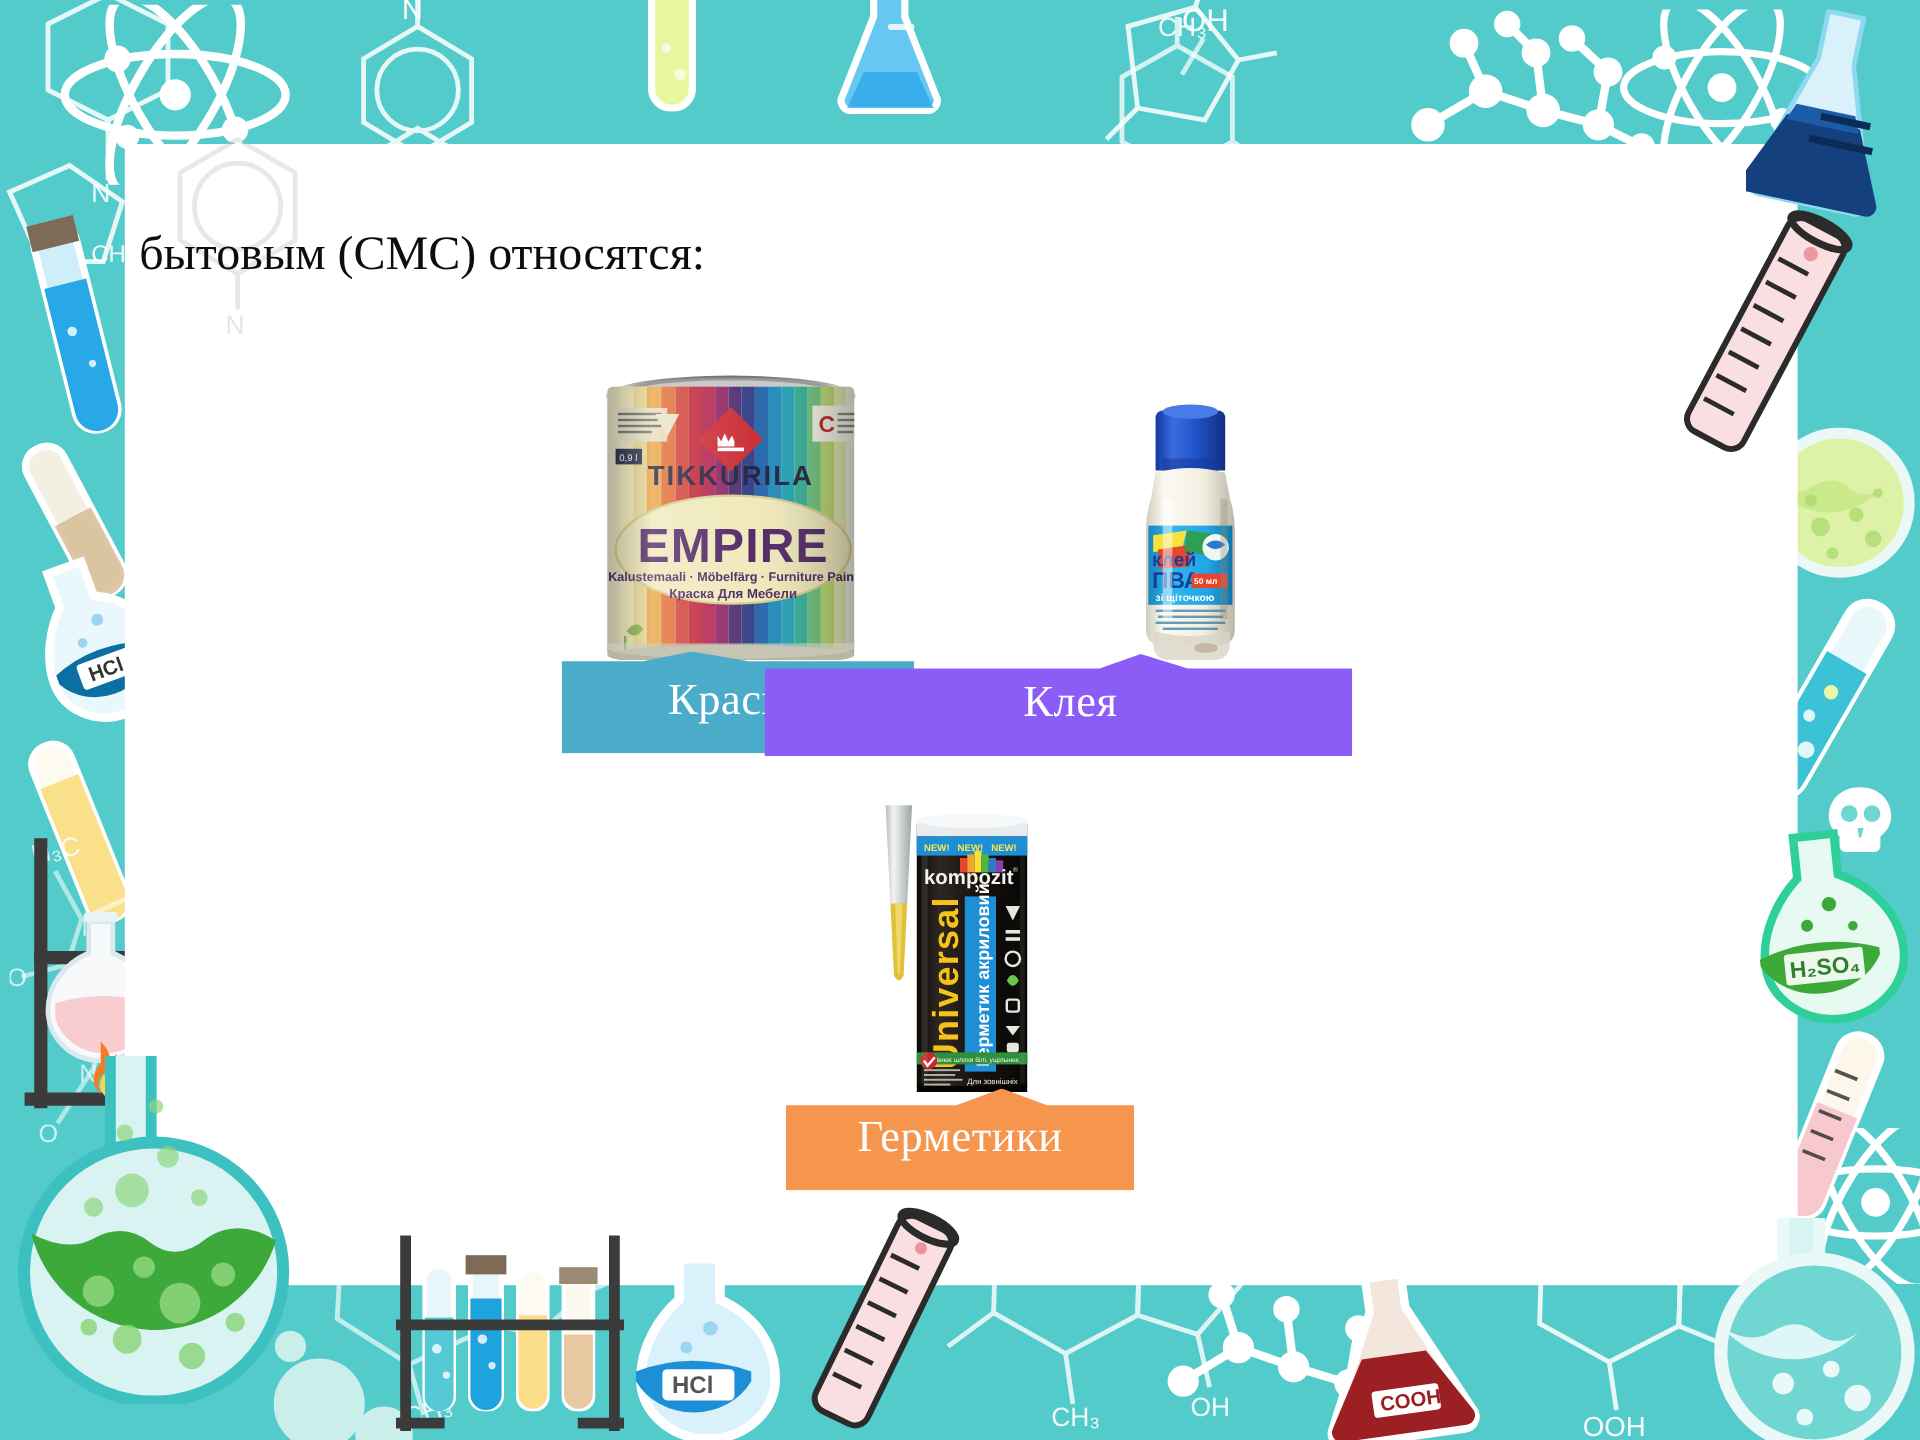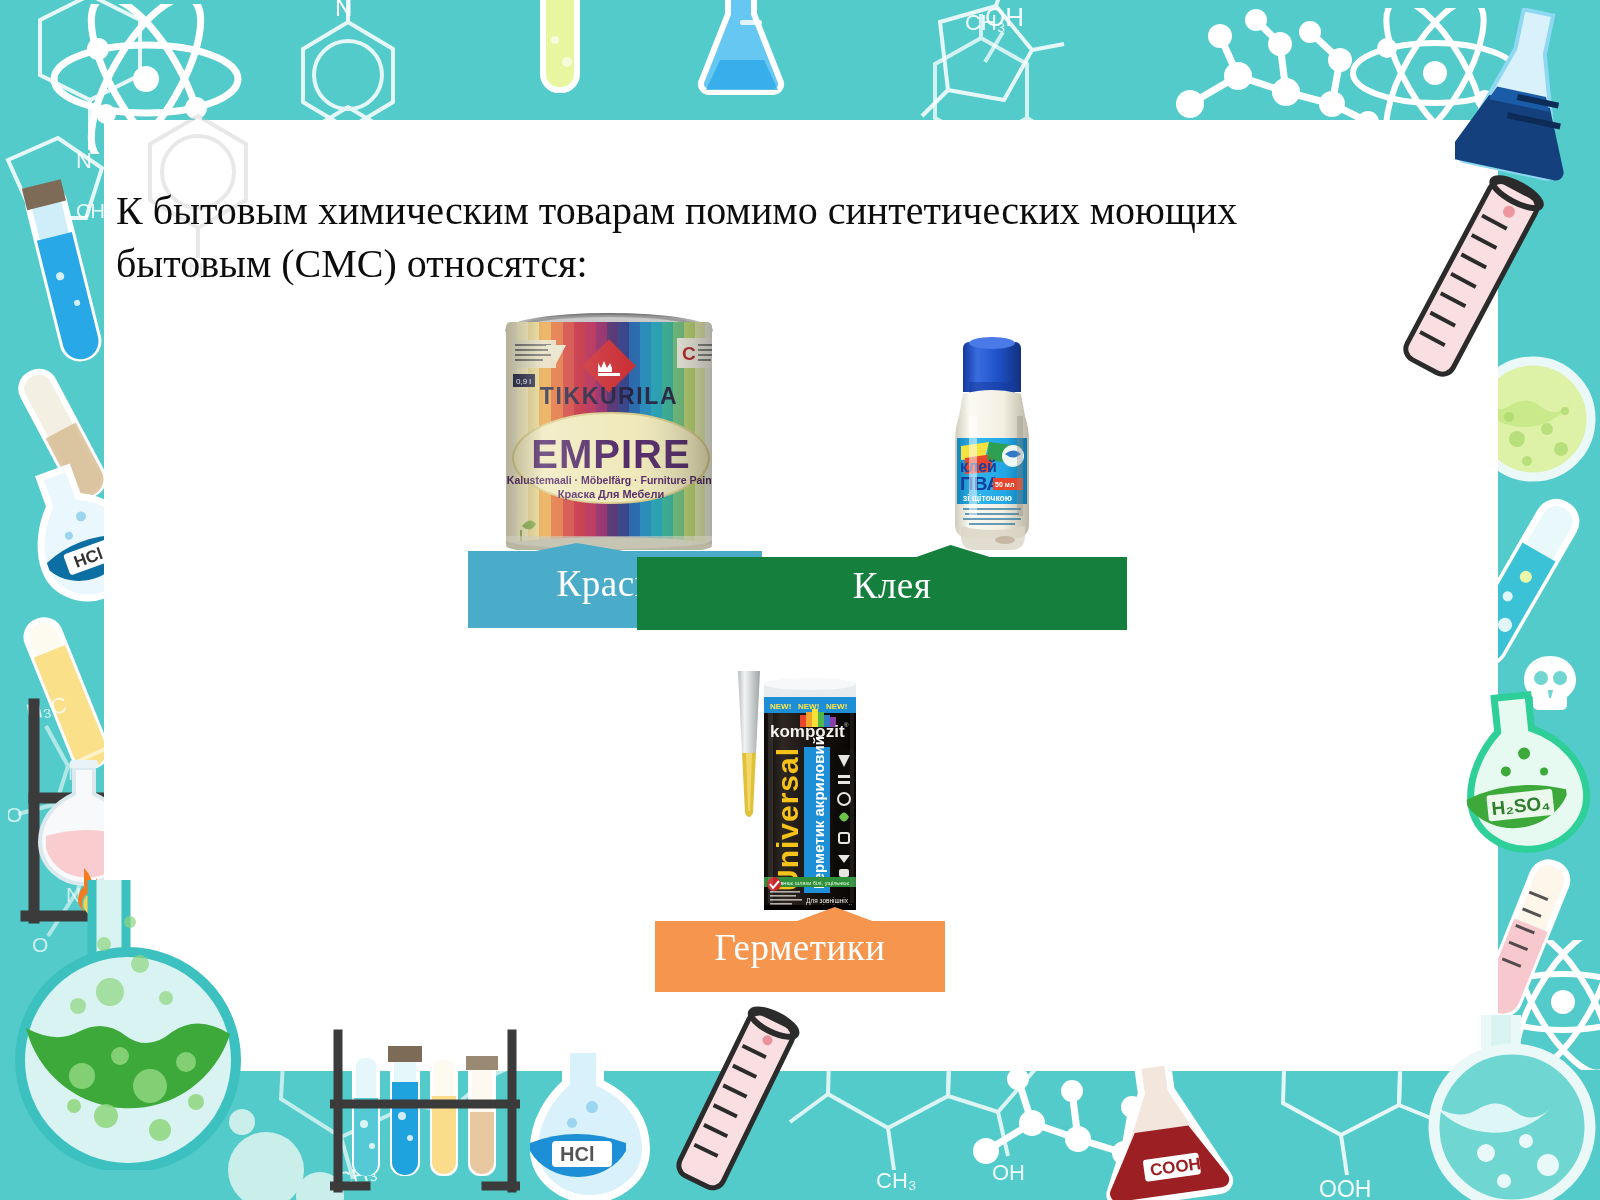--- a/index.html
+++ b/index.html
@@ -61,21 +61,21 @@
     position:absolute; top:243px; left:0; width:294px; height:85px;
     background:#4aacc9;
     clip-path:polygon(0 8px,23% 8px,37% 0,53% 8px,100% 8px,100% 100%,0 100%);
   }
 
   
   #grp-glues { left:637px; top:330px; width:490px; }
   #grp-glues .photo { position:absolute; left:292px; top:0; }
   #grp-glues .banner {
     position:absolute; top:215px; left:0; width:490px; height:85px;
-    background:#15803d;
+    background:#8b5cf6;
     clip-path:polygon(0 12px,57% 12px,64% 0,72% 12px,100% 12px,100% 100%,0 100%);
     padding-left:20px;
   }
 
   
   #grp-sealants { left:655px; top:665px; width:290px; }
   #grp-sealants .photo { position:absolute; left:65px; top:0; }
   #grp-sealants .banner {
     position:absolute; top:242px; left:0; width:290px; height:85px;
     background:#f5954e;
@@ -609,21 +609,20 @@
         <line x1="92" y1="124" x2="92" y2="154"></line>
       </g>
       <text x="82" y="174" fill="#b9b9b9" font-size="22" font-family="Liberation Sans,sans-serif">N</text>
     </svg>
   </div>
 </div>
 
 <div class="card"></div>
 
 <div class="heading">
-  <span>К бытовым химическим товарам помимо синтетических моющих</span>
   <span class="l2">бытовым (СМС) относятся:</span>
 </div>
 
 <div class="group" id="grp-paints">
 
   <div class="photo">
     <svg width="230" height="250" viewBox="0 0 230 250">
       <defs>
         <clipPath id="canClip">
             <rect x="12" y="22" width="206" height="226" rx="5"></rect>

